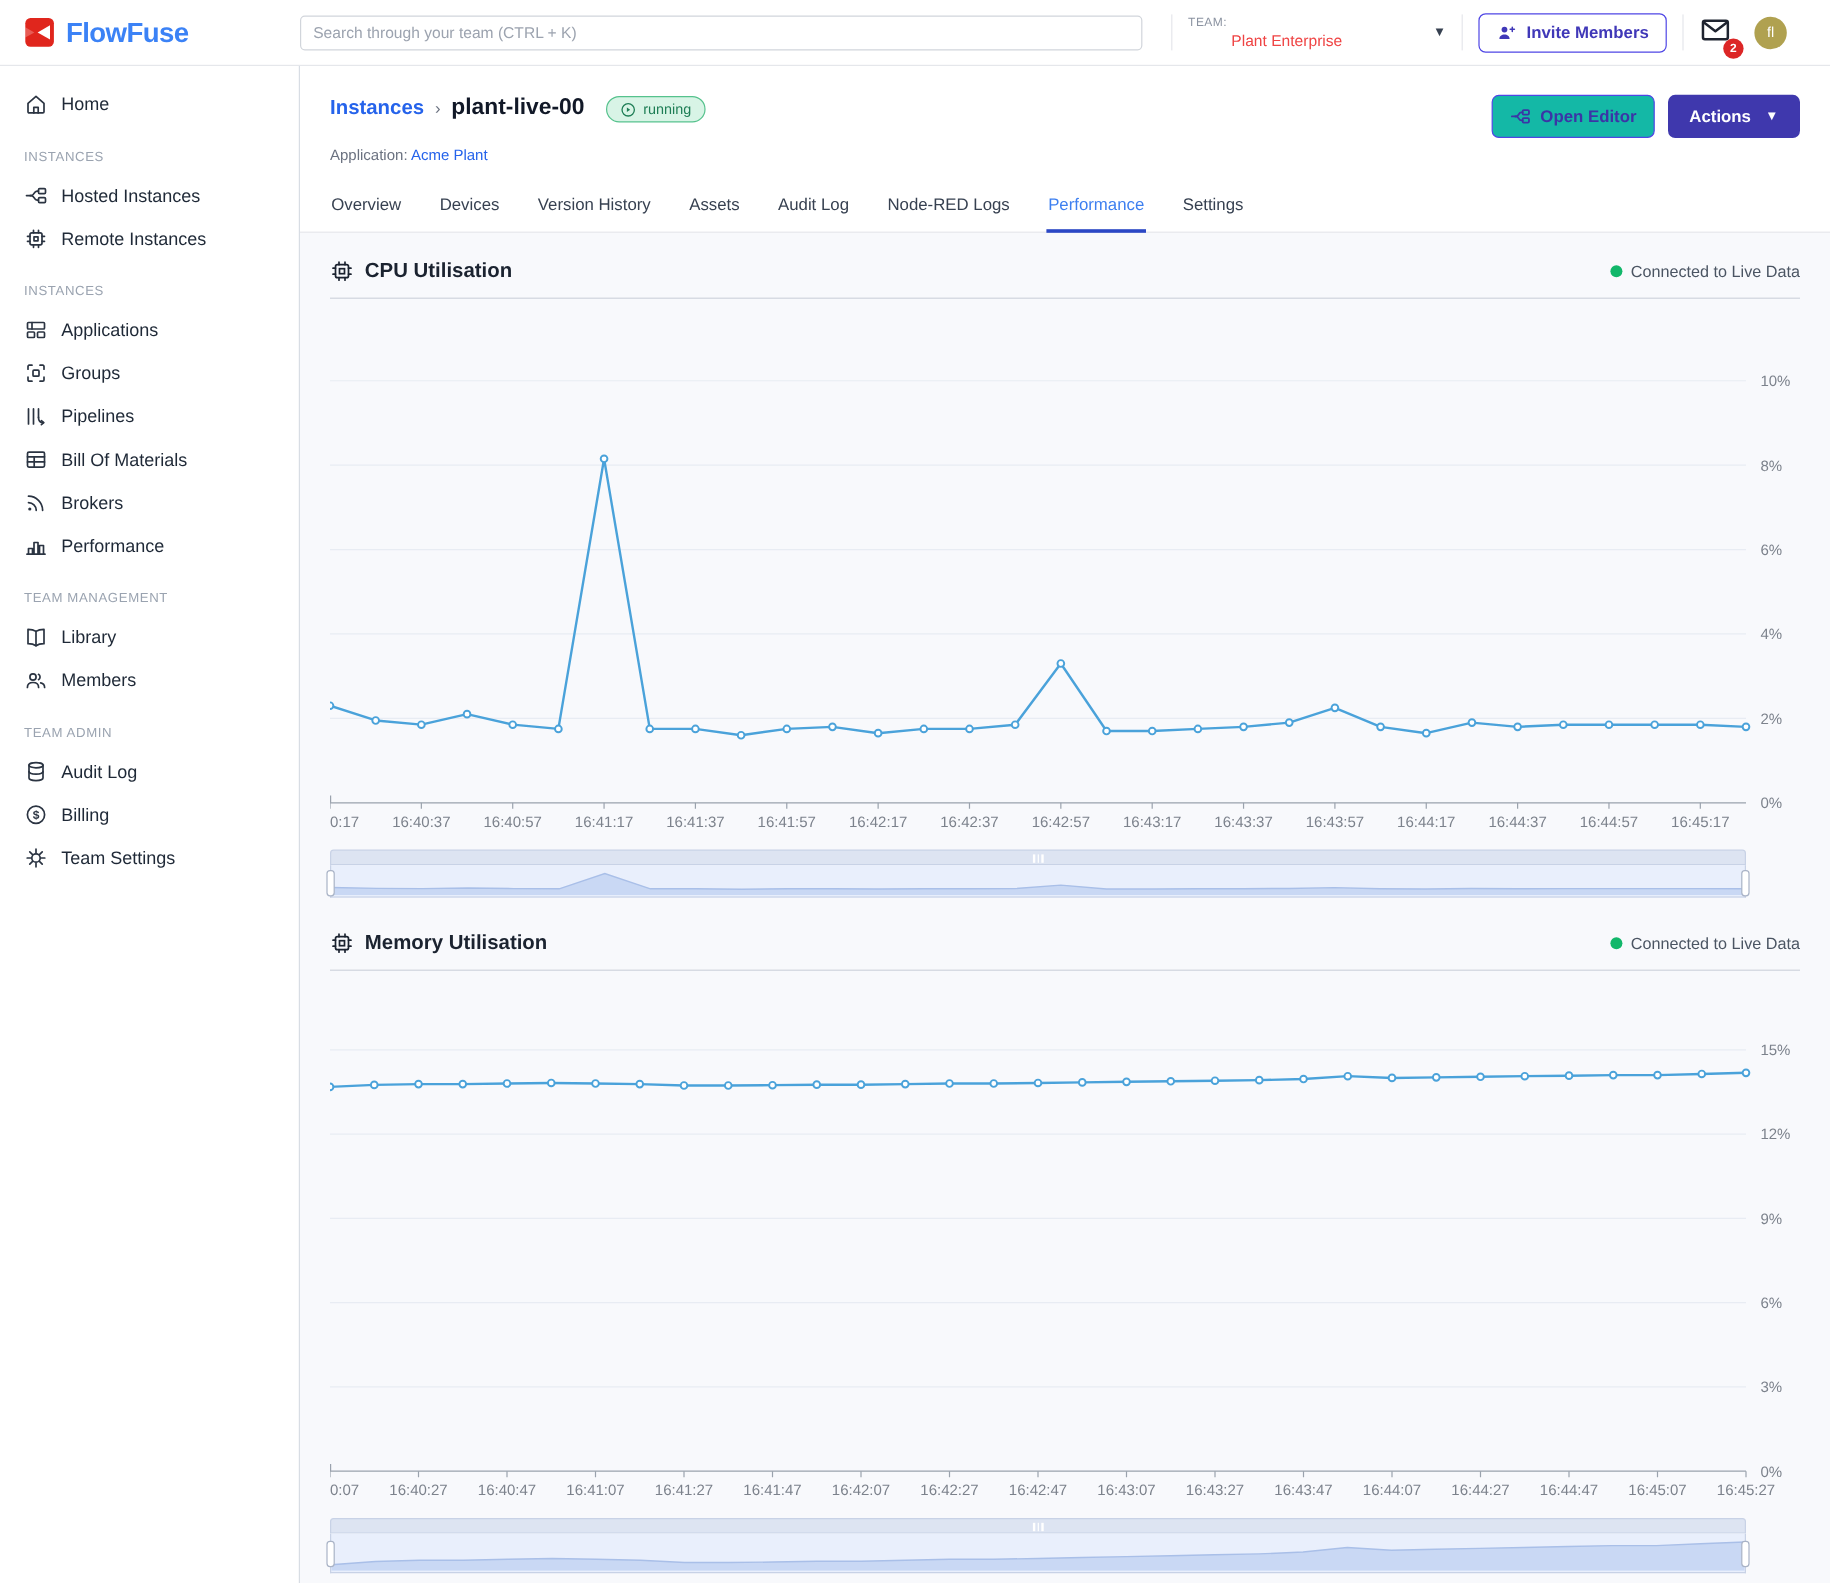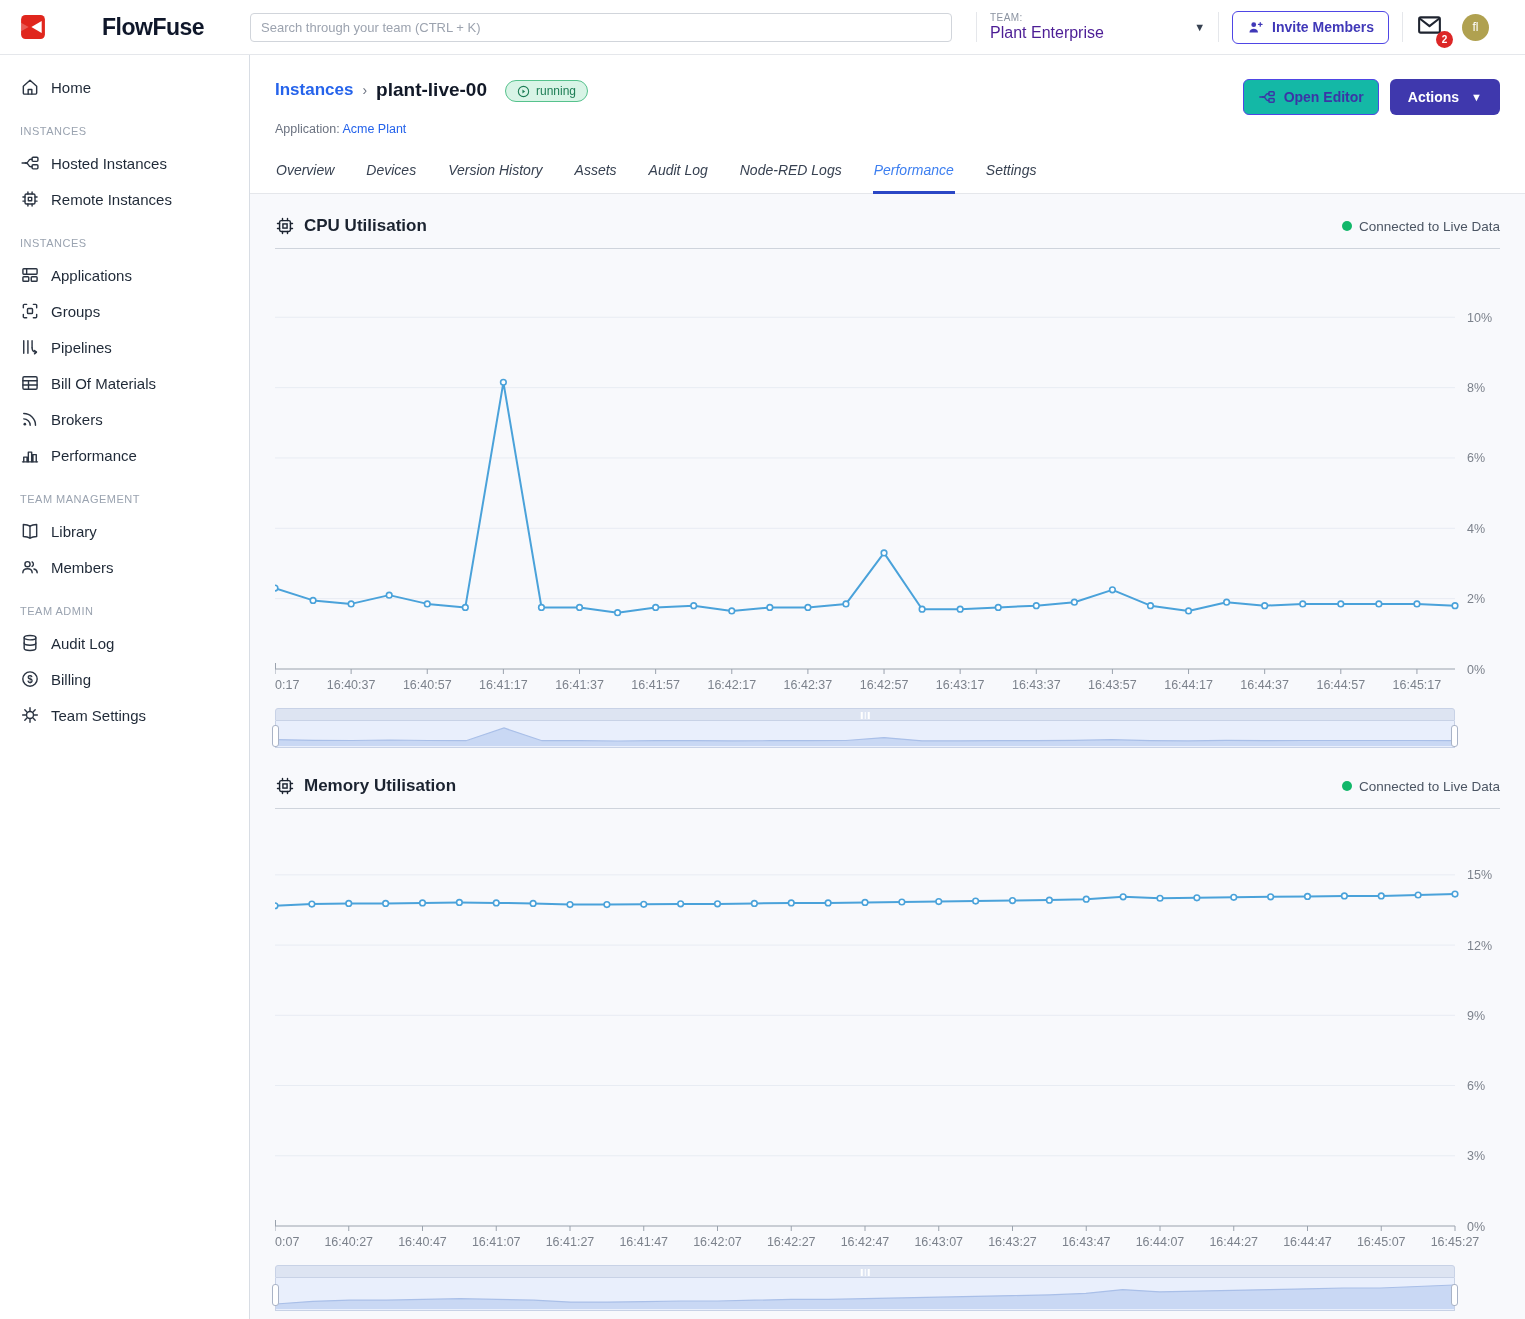--- a/index.html
+++ b/index.html
@@ -1,28 +1,28 @@
 <!DOCTYPE html>
 <html><head>
 <meta charset="utf-8">
 <style>
   html,body{margin:0;padding:0;width:1525px;background:#fff;font-family:"Liberation Sans",sans-serif;color:#1f2937;}
   *{box-sizing:border-box;}
   
   .topbar{height:55px;display:flex;align-items:center;background:#fff;border-bottom:1px solid #e5e7eb;}
   .brand{width:250px;display:flex;align-items:center;gap:9px;padding-left:20px;flex:none;}
-  .brand-word{font-size:23px;font-weight:700;color:#0f172a;letter-spacing:-0.5px;margin-left:47px;}
+  .brand-word{font-size:23px;font-weight:700;color:#3b82f6;letter-spacing:-0.5px;}
   .search-wrap{width:702px;flex:none;}
   .search-wrap input{width:100%;height:29px;border:1px solid #d1d5db;border-radius:4px;padding:0 10px;font-size:13px;color:#ef4444;outline:none;background:#fff;font-family:inherit;}
   .search-wrap input::placeholder{color:#9ca3af;}
   .top-right{margin-left:auto;display:flex;align-items:center;gap:13px;padding-right:36px;}
   .vsep{width:1px;height:30px;background:#e5e7eb;}
   .team-sel{display:flex;align-items:center;justify-content:space-between;width:215px;cursor:pointer;}
   .team-label{font-size:10px;color:#8b93a1;letter-spacing:.4px;}
-  .team-name{font-size:16px;color:#4c1d95;margin-top:1px;}
+  .team-name{font-size:13px;color:#ef4444;margin-top:1px;margin-left:36px;}
   .chev{color:#374151;font-size:11px;}
   .invite-btn{display:flex;align-items:center;gap:8px;border:1px solid #4f46e5;color:#4038b8;background:#fff;border-radius:6px;padding:7px 14px;font-size:14px;font-weight:700;cursor:pointer;font-family:inherit;}
   .mail-wrap{position:relative;cursor:pointer;padding-right:6px;}
   .mail-badge{position:absolute;right:-4px;bottom:-7px;background:#dc2626;color:#fff;font-size:10px;font-weight:700;min-width:17px;height:17px;border-radius:50%;display:flex;align-items:center;justify-content:center;}
   .avatar{width:27px;height:27px;border-radius:50%;background:#b0a150;color:#fff;font-size:12px;display:flex;align-items:center;justify-content:center;cursor:pointer;}
   
   .app{display:flex;min-height:1264px;}
   .sidebar{width:250px;flex:none;background:#fff;border-right:1px solid #d8dde4;padding-top:14px;}
   .side-item{display:flex;align-items:center;gap:11px;padding:8px 20px;font-size:15px;color:#1f2937;cursor:pointer;}
   .side-icon{width:20px;height:20px;color:#2b3442;display:flex;}
@@ -36,21 +36,21 @@
   .crumb-root{color:#2563eb;font-weight:700;font-size:17px;cursor:pointer;}
   .crumb-sep{color:#6b7280;font-size:14px;}
   .crumb-cur{color:#111827;font-weight:700;font-size:19px;}
   .badge{display:flex;align-items:center;gap:6px;margin-left:18px;margin-top:1px;background:#d8f4e6;border:1px solid #56c28d;color:#1d7d55;border-radius:999px;padding:3px 11px;font-size:12px;}
   .badge svg{width:13px;height:13px;}
   .app-line{margin-top:7px;font-size:12.5px;color:#6b7280;}
   .app-line a{color:#2563eb;text-decoration:none;cursor:pointer;}
   .head-actions{margin-left:auto;display:flex;gap:11px;}
   .open-editor-btn{display:flex;align-items:center;gap:8px;border:1px solid #4f46e5;color:#3b35a6;background:#14b8a6;border-radius:6px;padding:8px 14px;font-size:14px;font-weight:700;cursor:pointer;font-family:inherit;}
   .actions-btn{display:flex;align-items:center;gap:12px;border:none;color:#fff;background:#3f38ad;border-radius:6px;padding:8px 18px;font-size:14px;font-weight:700;cursor:pointer;font-family:inherit;}
-  .tabs{display:flex;gap:30px;margin:20px -25px 0;padding:0 25px;border-bottom:1px solid #e5e7eb;font-style:italic;}
+  .tabs{display:flex;gap:30px;margin:20px -25px 0;padding:0 25px;border-bottom:1px solid #e5e7eb;}
   .tab{padding:6px 1px 13px;font-size:14px;color:#374151;cursor:pointer;border-bottom:3px solid transparent;margin-bottom:-1px;}
   .tab.active{color:#3d7ff0;border-bottom-color:#2b47c5;}
   
   .content{padding:18px 25px 22px;}
   .chart-section + .chart-section{margin-top:24px;}
   .sec-head{display:flex;align-items:center;justify-content:space-between;padding:4px 0 12px;border-bottom:1px solid #cfd4dc;}
   .sec-title{display:flex;align-items:center;gap:9px;font-size:17px;font-weight:700;color:#1b2330;}
   .sec-title svg{width:20px;height:20px;color:#1b2330;}
   .live{display:flex;align-items:center;gap:7px;font-size:13.5px;color:#4b5563;}
   .live-dot{width:10px;height:10px;border-radius:50%;background:#12b76a;}

